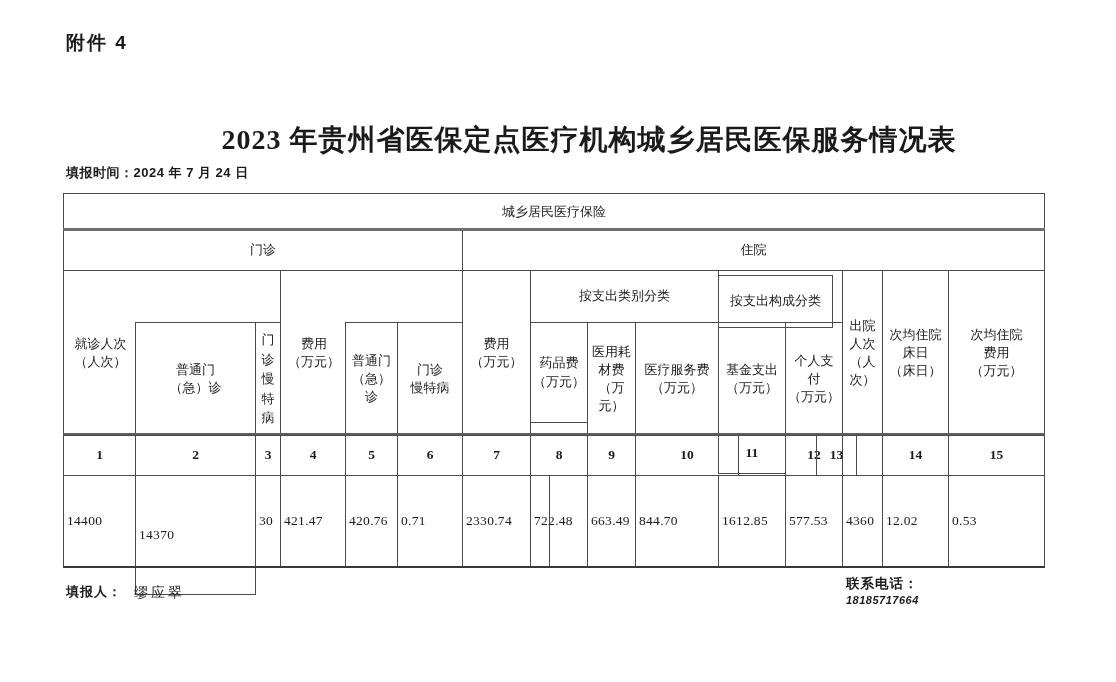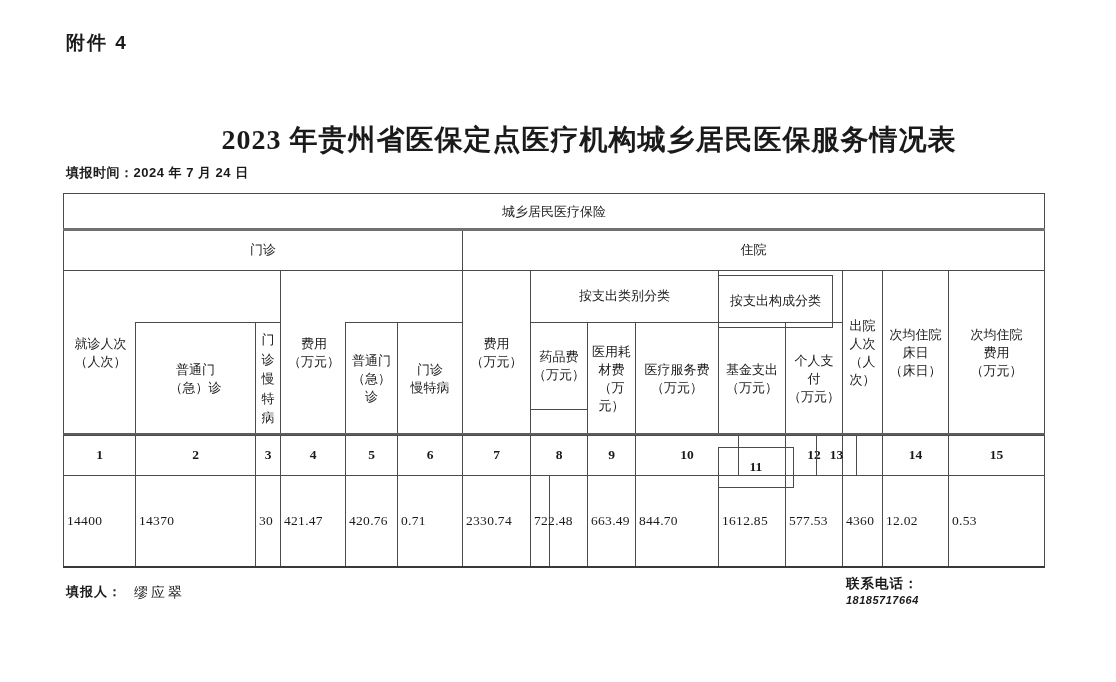--- a/index.html
+++ b/index.html
@@ -97,21 +97,21 @@
 特
 病</div>
   <div class="cell" style="left:282px;top:129px;width:53px;height:114px">普通门
 （急）诊</div>
   <div class="cell" style="left:334px;top:129px;width:66px;height:114px">门诊
 慢特病</div>
 
   <div class="cell" style="left:399px;top:77px;width:69px;height:166px">费用
 （万元）</div>
   <div class="cell" style="left:467px;top:77px;width:189px;height:53px">按支出类别分类</div>
-  <div class="cell" style="left:467px;top:129px;width:58px;height:88px">药品费
+  <div class="cell" style="left:467px;top:129px;width:58px;height:101px">药品费
 （万元）</div>
   <div class="cell" style="left:524px;top:129px;width:49px;height:114px">医用耗
 材费
 （万元）</div>
   <div class="cell" style="left:572px;top:129px;width:84px;height:114px">医疗服务费
 （万元）</div>
   <div class="cell" style="left:655px;top:82px;width:115px;height:53px">按支出构成分类</div>
   <div class="cell" style="left:655px;top:129px;width:68px;height:114px">基金支出
 （万元）</div>
   <div class="cell" style="left:722px;top:129px;width:58px;height:114px">个人支
@@ -131,28 +131,28 @@
   <div class="cell num" style="left:0;top:242px;width:73px;height:41px">1</div>
   <div class="cell num" style="left:72px;top:242px;width:121px;height:41px">2</div>
   <div class="cell num" style="left:192px;top:242px;width:26px;height:41px">3</div>
   <div class="cell num" style="left:217px;top:242px;width:66px;height:41px">4</div>
   <div class="cell num" style="left:282px;top:242px;width:53px;height:41px">5</div>
   <div class="cell num" style="left:334px;top:242px;width:66px;height:41px">6</div>
   <div class="cell num" style="left:399px;top:242px;width:69px;height:41px">7</div>
   <div class="cell num" style="left:467px;top:242px;width:58px;height:41px">8</div>
   <div class="cell num" style="left:524px;top:242px;width:49px;height:41px">9</div>
   <div class="cell num" style="left:572px;top:242px;width:104px;height:41px">10</div>
-  <div class="cell num" style="left:655px;top:254px;width:76px;height:41px">11</div>
+  <div class="cell num" style="left:655px;top:240px;width:68px;height:41px">11</div>
   <div class="cell num" style="left:722px;top:242px;width:58px;height:41px">12</div>
   <div class="cell num" style="left:753px;top:242px;width:41px;height:41px">13</div>
   <div class="cell num" style="left:819px;top:242px;width:67px;height:41px">14</div>
   <div class="cell num" style="left:885px;top:242px;width:97px;height:41px">15</div>
 
   <div class="cell val" style="left:0;top:282px;width:73px;height:93px">14400</div>
-  <div class="cell val" style="left:72px;top:282px;width:121px;height:93px">14370</div>
+  <div class="cell val" style="left:72px;top:282px;width:121px;height:120px">14370</div>
   <div class="cell val" style="left:192px;top:282px;width:26px;height:93px">30</div>
   <div class="cell val" style="left:217px;top:282px;width:66px;height:93px">421.47</div>
   <div class="cell val" style="left:282px;top:282px;width:53px;height:93px">420.76</div>
   <div class="cell val" style="left:334px;top:282px;width:66px;height:93px">0.71</div>
   <div class="cell val" style="left:399px;top:282px;width:88px;height:93px">2330.74</div>
   <div class="cell val" style="left:467px;top:282px;width:58px;height:93px">722.48</div>
   <div class="cell val" style="left:524px;top:282px;width:49px;height:93px">663.49</div>
   <div class="cell val" style="left:572px;top:282px;width:84px;height:93px">844.70</div>
   <div class="cell val" style="left:655px;top:282px;width:68px;height:93px">1612.85</div>
   <div class="cell val" style="left:722px;top:282px;width:58px;height:93px">577.53</div>

